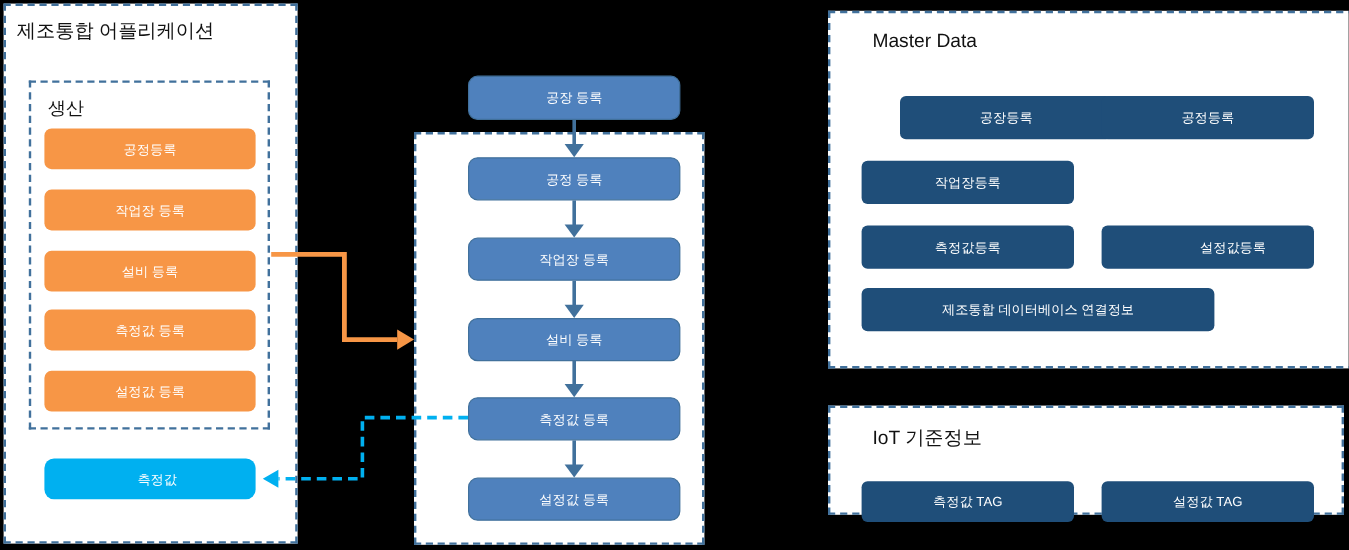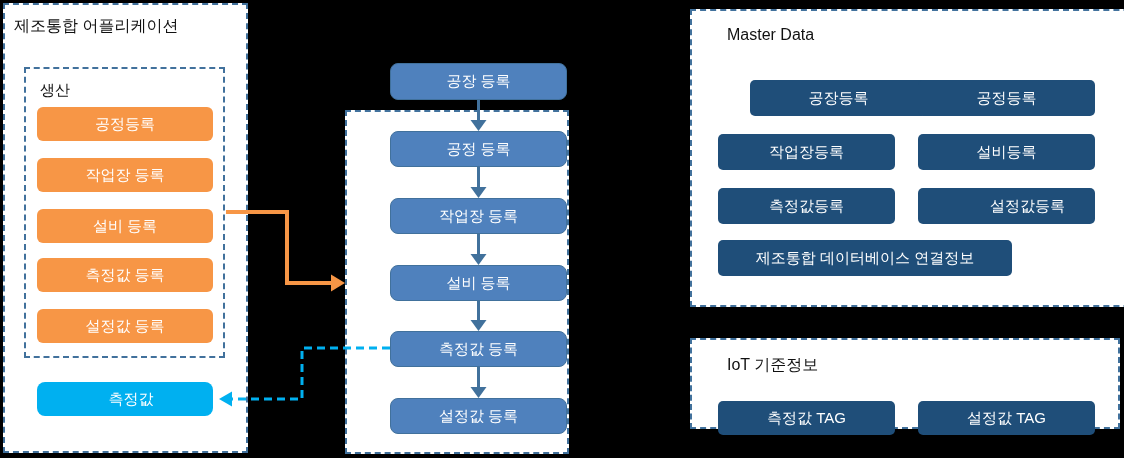--- a/index.html
+++ b/index.html
@@ -30,21 +30,21 @@
   }
   .group-label{
     position:absolute;
     font-size:15px;
     color:var(--text_dark,#111);
   }
   .btn{
     position:absolute;
     display:flex;align-items:center;justify-content:center;
     color:var(--text_light,#fff);
-    font-size:15px;
+    font-size:11px;
     white-space:nowrap;
     box-sizing:border-box;
   }
   .btn.orange{background:var(--orange,#F79646);border-radius:6px;width:176px;height:34px;left:32px;}
   .btn.cyan{background:var(--cyan,#00B0F0);border-radius:8px;width:176px;height:34px;left:32px;}
   .btn.steel{background:var(--steel_blue,#4F81BD);border:1px solid var(--flow_arrow,#41719C);border-radius:8px;width:177px;height:36px;}
   .btn.navy{background:var(--navy,#1F4E79);border-radius:5px;width:177px;height:36px;}
   .btn.navy.wide{width:294px;}
   .arrows{position:absolute;left:0;top:0;z-index:6;pointer-events:none;}
   .panel,.flow-top{z-index:2;}
@@ -61,34 +61,33 @@
     <div class="btn orange" style="top:102px;">공정등록</div>
     <div class="btn orange" style="top:153px;">작업장 등록</div>
     <div class="btn orange" style="top:204px;">설비 등록</div>
     <div class="btn orange" style="top:253px;">측정값 등록</div>
     <div class="btn orange" style="top:304px;">설정값 등록</div>
     <div class="btn cyan" style="top:377px;padding-left:12px;">측정값</div>
   </div>
 
   <div class="btn steel flow-top" style="left:390px;top:63px;height:37px;">공장 등록</div>
 
-  <div class="panel" style="left:345px;top:110px;width:224px;height:344px;">
+  <div class="panel" style="left:345px;top:110px;width:242px;height:344px;">
     <div class="btn steel" style="left:43px;top:19px;">공정 등록</div>
     <div class="btn steel" style="left:43px;top:86px;">작업장 등록</div>
     <div class="btn steel" style="left:43px;top:153px;">설비 등록</div>
     <div class="btn steel" style="left:43px;top:219px;">측정값 등록</div>
     <div class="btn steel" style="left:43px;top:286px;">설정값 등록</div>
   </div>
 
   <div class="panel" style="left:690px;top:9px;width:500px;height:298px;">
     <div class="panel-title" style="left:35px;top:15px;">Master Data</div>
     <div class="btn navy" style="left:26px;top:69px;margin-left:32px;">공장등록</div>
     <div class="btn navy" style="left:226px;top:69px;">공정등록</div>
     <div class="btn navy" style="left:26px;top:123px;">작업장등록</div>
-    <div class="btn navy" style="left:226px;top:123px;">설비등록</div>
     <div class="btn navy" style="left:26px;top:177px;">측정값등록</div>
     <div class="btn navy" style="left:226px;top:177px;padding-left:42px;">설정값등록</div>
     <div class="btn navy wide" style="left:26px;top:229px;">제조통합 데이터베이스 연결정보</div>
   </div>
 
   <div class="panel" style="left:690px;top:338px;width:430px;height:91px;">
     <div class="panel-title" style="left:35px;top:15px;">IoT 기준정보</div>
     <div class="btn navy" style="left:26px;top:61px;height:34px;">측정값 TAG</div>
     <div class="btn navy" style="left:226px;top:61px;height:34px;">설정값 TAG</div>
   </div>

